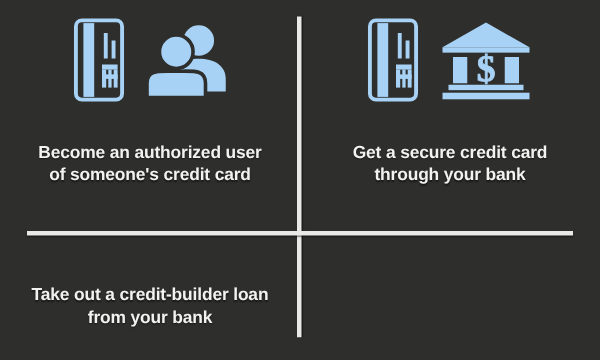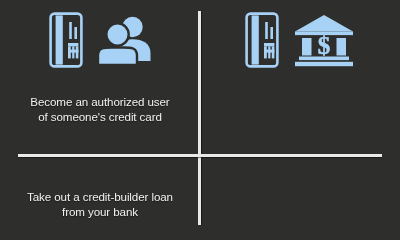--- a/index.html
+++ b/index.html
@@ -74,21 +74,21 @@
     gap: 14px;
     height: 62px;
   }
 
   .caption {
     color: #f2f2f0;
     font-size: 11.6px;
     line-height: 1.32;
     text-align: center;
     letter-spacing: -0.1px;
-    font-weight: 400;
+    font-weight: 700;
     width: 186px;
     white-space: pre-line;
     text-shadow: 0 1px 1px rgba(0,0,0,0.5);
   }
   .quadrant.top .caption {
     margin-top: 23px;
   }
 
   svg { display: block; }
 </style>
@@ -149,20 +149,22 @@
             <rect x="9" y="25" width="9.5" height="17.5" fill="#a7d2f5"></rect>
             <rect x="43.5" y="25" width="9.5" height="17.5" fill="#a7d2f5"></rect>
             <g fill="#a7d2f5" stroke="#a7d2f5" stroke-width="0.6">
               <text x="31" y="41" font-family="'Liberation Serif', serif" font-size="25" font-weight="bold" text-anchor="middle">$</text>
             </g>
             <rect x="6" y="43.5" width="50" height="3.6" fill="#a7d2f5"></rect>
             <rect x="2" y="48.8" width="58" height="4.4" fill="#a7d2f5"></rect>
           </svg>
         </span>
       </div>
+      <div class="caption">Get a secure credit card
+through your bank</div>
     </div>
 
     <div class="quadrant bottom">
       <div class="caption">Take out a credit-builder loan
 from your bank</div>
     </div>
 
 
   </div>
 

